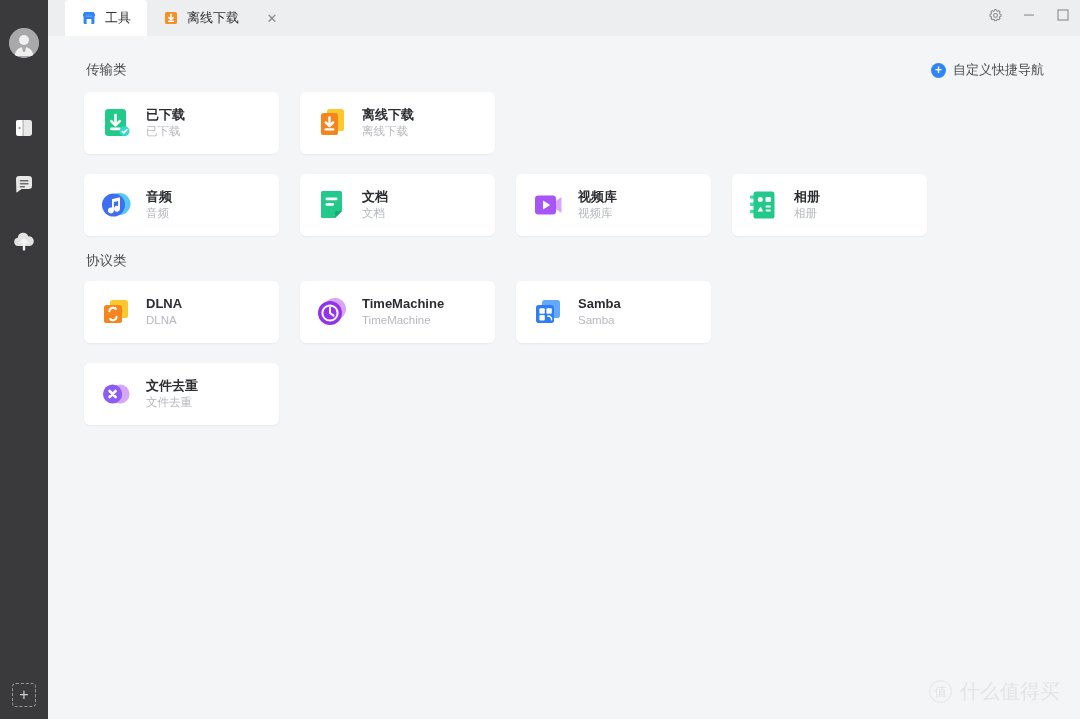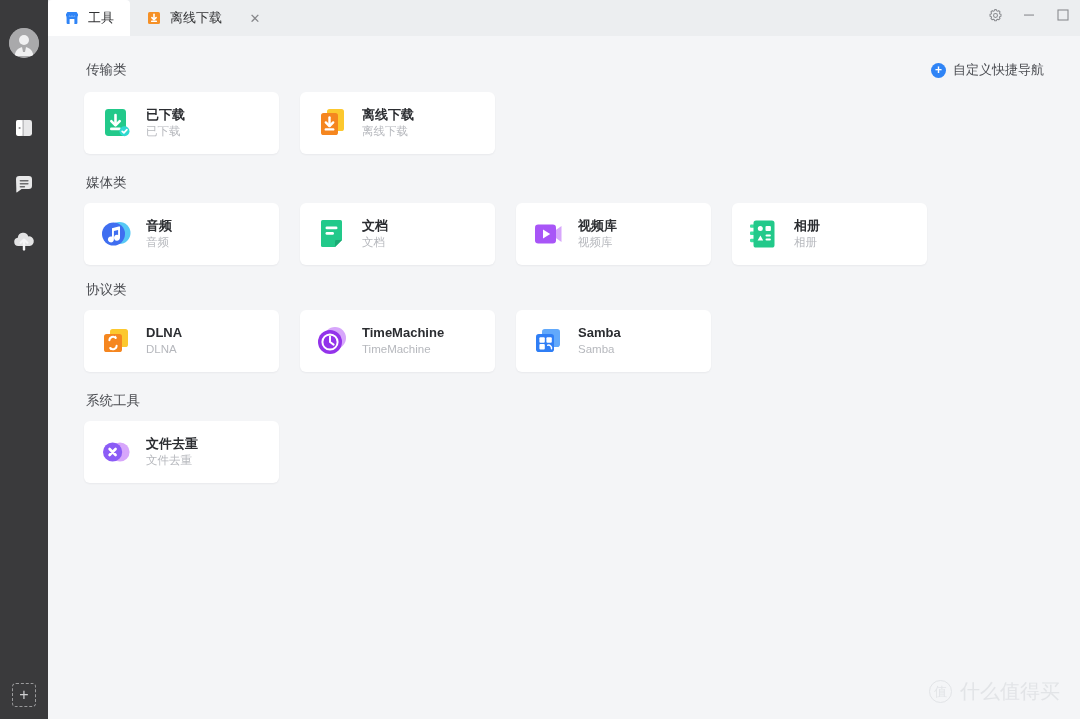--- a/index.html
+++ b/index.html
@@ -36,20 +36,21 @@
   }
 
   
   .right { flex: 1 1 auto; display: flex; flex-direction: column; min-width: 0; position: relative; }
 
   
   .titlebar {
     height: 36px; background: #eceef0;
     display: flex; align-items: flex-end; position: relative;
     flex: 0 0 36px;
+    padding-left: 17px;
   }
   .tabs { display: flex; align-items: flex-end; height: 36px; }
   .tab {
     height: 36px; display: flex; align-items: center; gap: 8px;
     padding: 0 16px; font-size: 13px; color: #303133;
     position: relative; white-space: nowrap;
   }
   .tab.active { background: #ffffff; border-top-left-radius: 4px; border-top-right-radius: 4px; }
   .tab .tab-ico { width: 16px; height: 16px; flex: 0 0 16px; display: block; }
   .tab-close {
@@ -255,21 +256,20 @@
             <div class="card-text">
               <div class="card-title">离线下载</div>
               <div class="card-sub">离线下载</div>
             </div>
           </div>
 
         </div>
       </div>
 
       <div class="section" style="margin-top:20px">
-        <div class="sec-label">媒体类</div>
         <div class="grid">
 
           <div class="card">
             <div class="card-icon">
               <svg width="34" height="34" viewBox="0 0 34 34">
                 <circle cx="20.5" cy="16" r="11" fill="#56c8f5"></circle>
                 <circle cx="14.5" cy="17" r="11.5" fill="#3f6ef0"></circle>
                 <path d="M19.6 9.6 L13 11.3 v8.3 a3 3 0 1 0 1.9 2.8 V14 l4.2 -1.1 v5.1 a3 3 0 1 0 1.9 2.8 V9.6 Z" fill="#ffffff"></path>
               </svg>
             </div>
@@ -380,21 +380,20 @@
             <div class="card-text">
               <div class="card-title">Samba</div>
               <div class="card-sub">Samba</div>
             </div>
           </div>
 
         </div>
       </div>
 
       <div class="section" style="margin-top:20px">
-        <div class="sec-label">系统工具</div>
         <div class="grid">
 
           <div class="card">
             <div class="card-icon">
               <svg width="34" height="34" viewBox="0 0 34 34">
                 <circle cx="21" cy="17" r="9.6" fill="#d7a6fb"></circle>
                 <circle cx="13.6" cy="17" r="9.6" fill="#8b5cf6"></circle>
                 <path d="M10.6 14 L16.6 20 M16.6 14 L10.6 20" stroke="#ffffff" stroke-width="2.6" stroke-linecap="round"></path>
               </svg>
             </div>

